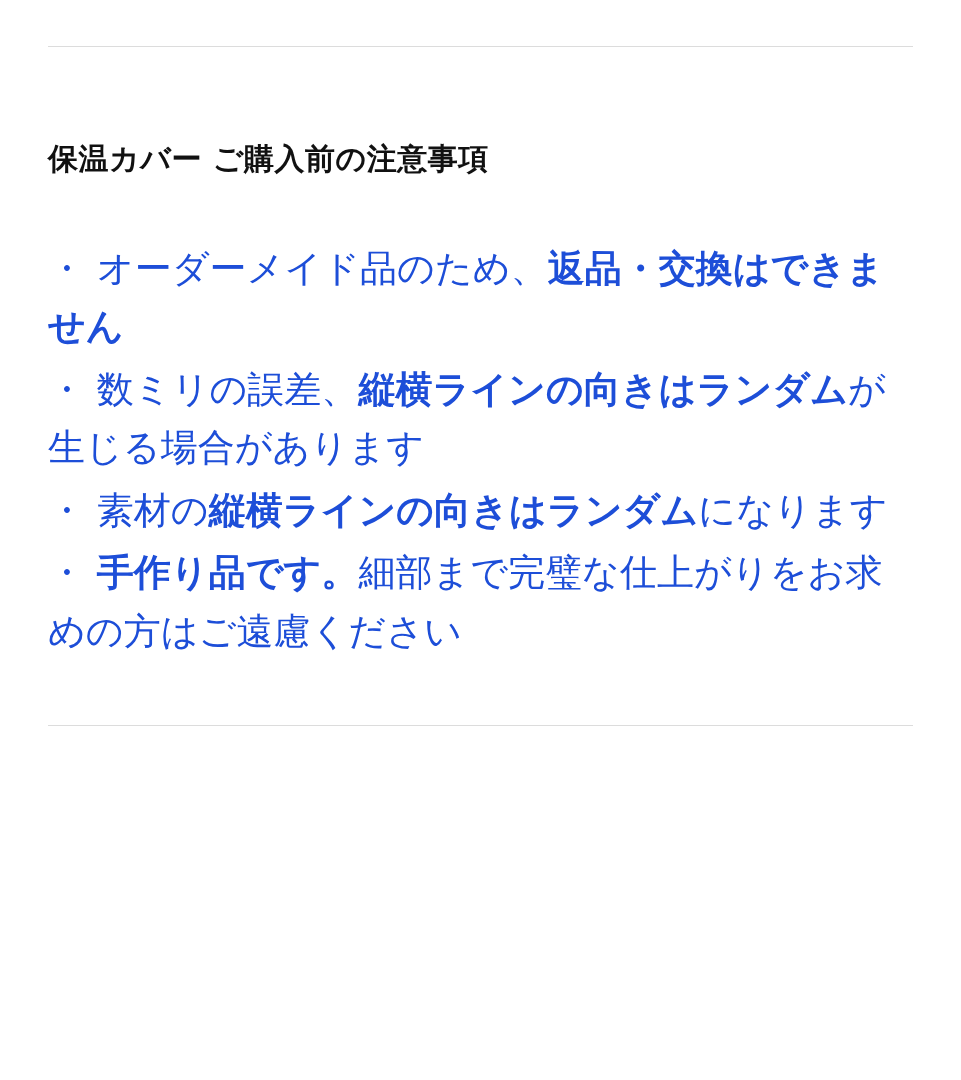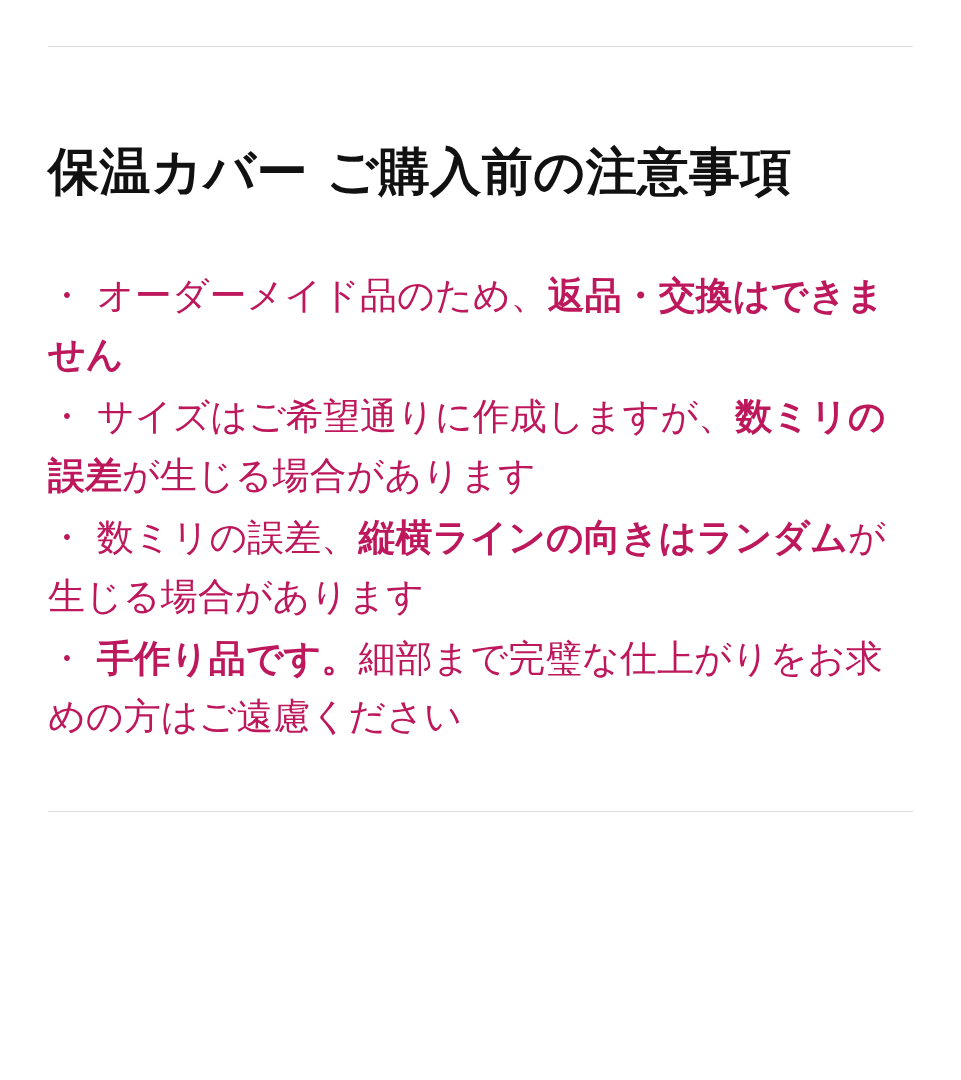--- a/index.html
+++ b/index.html
@@ -27,37 +27,37 @@
     background: #dcdcdc;
     margin: 0 48px;
   }
   .rule-top { margin-top: 46px; }
   .rule-bottom { margin-top: 64px; }
   .content {
     padding: 0 48px;
     box-sizing: border-box;
   }
   .doc-title {
-    font-size: 51px;
+    font-size: 30px;
     font-weight: 700;
     letter-spacing: 0.5px;
     line-height: 1.3;
     margin: 92px 0 0 0;
     color: #111111;
   }
   .notice-list {
     list-style: none;
     margin: 62px 0 0 0;
     padding: 0;
   }
   .notice-item {
     font-size: 37px;
     line-height: 1.58;
     font-weight: 400;
-    color: #be185d;
+    color: #1d4ed8;
     margin: 0 0 4px 0;
     text-indent: 0;
     word-break: break-all;
   }
   .notice-item b, .notice-item .strong {
     font-weight: 700;
   }
 </style>
 </head>
 <body>
@@ -65,22 +65,22 @@
 <div class="page">
 
   <div class="rule rule-top"></div>
 
   <div class="content">
 
     <h1 class="doc-title">保温カバー ご購入前の注意事項</h1>
 
     <ul class="notice-list">
         <li class="notice-item"><span>・ オーダーメイド品のため、</span><b>返品・交換はできません</b></li>
-        <li class="notice-item"><span>・ サイズはご希望通りに作成しますが、</span><b>数ミリの誤差</b><span>が生じる場合があります</span></li>
         <li class="notice-item"><span>・ 数ミリの誤差、</span><b>縦横ラインの向きはランダム</b><span>が生じる場合があります</span></li>
+        <li class="notice-item"><span>・ 素材の</span><b>縦横ラインの向きはランダム</b><span>になります</span></li>
         <li class="notice-item"><span>・ </span><b>手作り品です。</b><span>細部まで完璧な仕上がりをお求めの方はご遠慮ください</span></li>
       </ul>
 
   </div>
 
   <div class="rule rule-bottom"></div>
 
 </div>
 
 </body></html>

